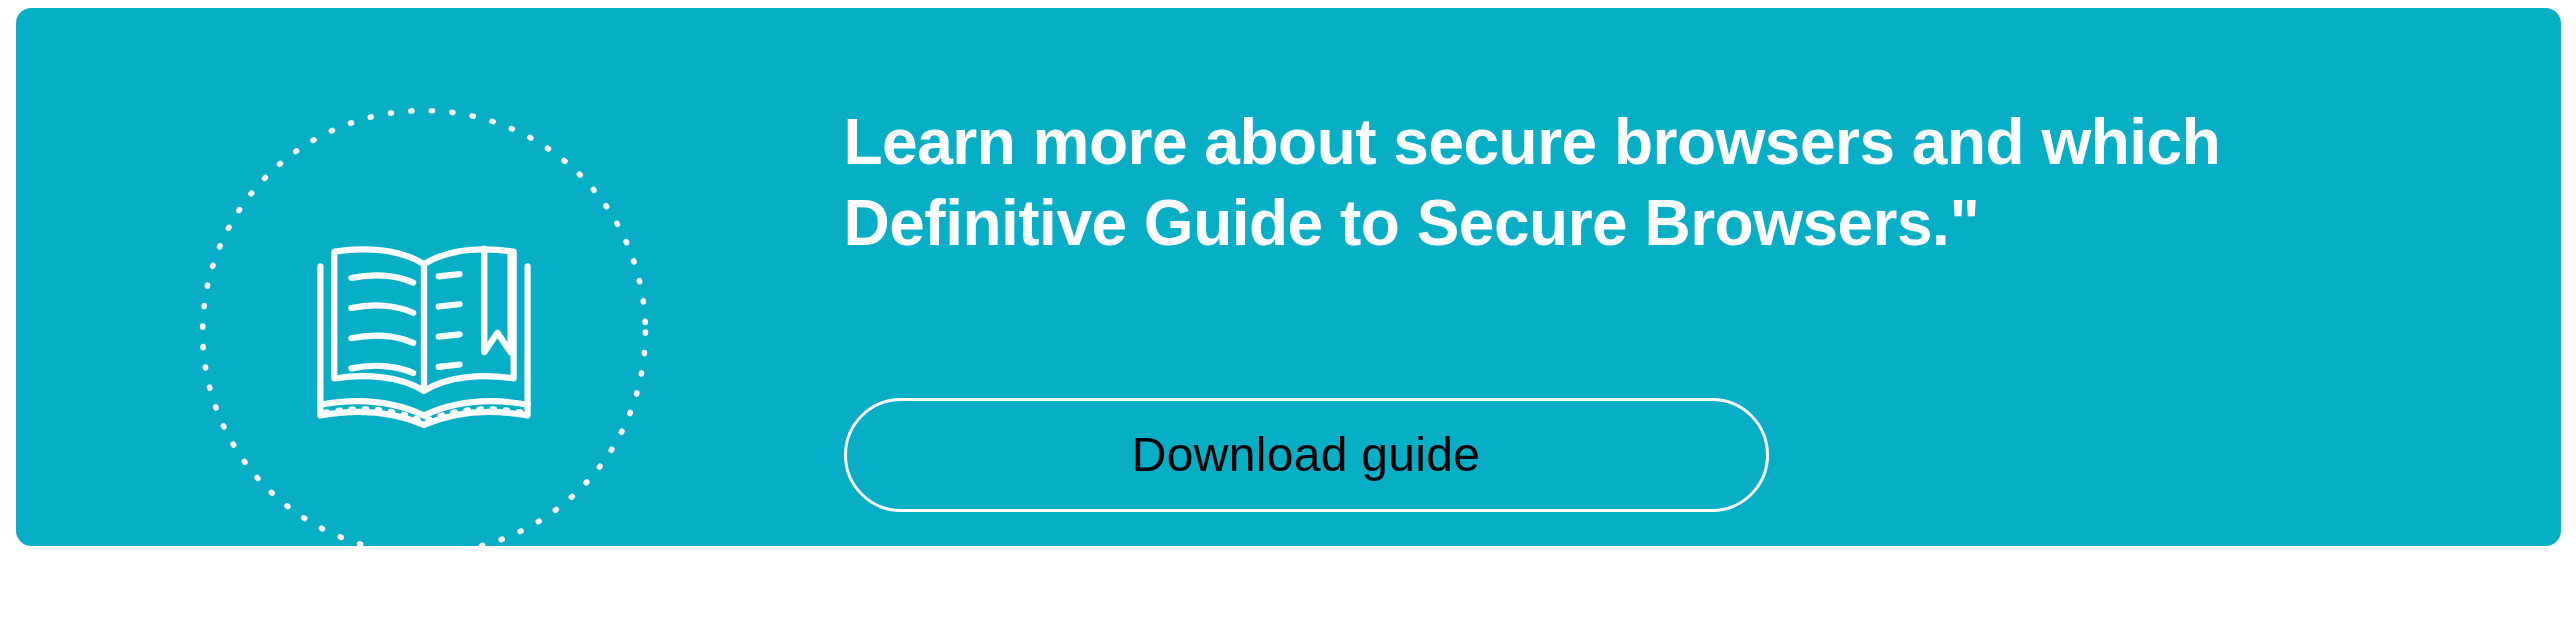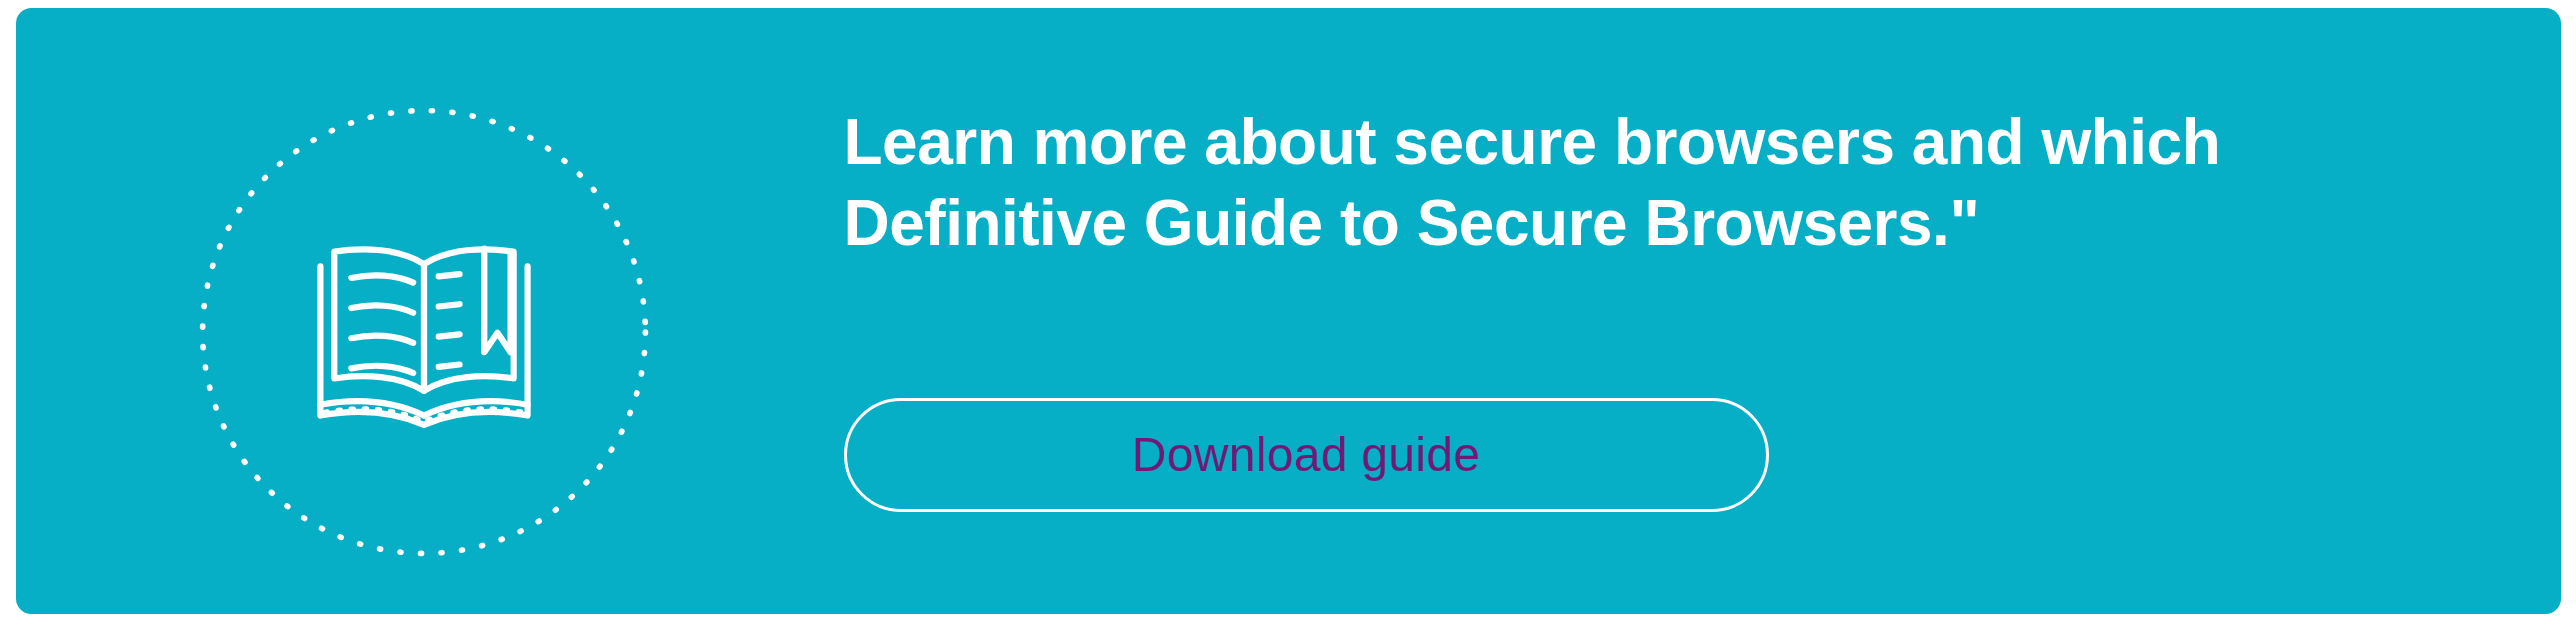--- a/index.html
+++ b/index.html
@@ -13,21 +13,21 @@
     height: 645px;
     font-family: "Liberation Sans", sans-serif;
     overflow: hidden;
   }
 
   .cta-banner {
     position: absolute;
     left: 15.5px;
     top: 7.7px;
     width: 2545px;
-    height: 606px;
+    height: 538px;
     background: #06AEC6;
     border-radius: 15.5px;
     box-sizing: border-box;
     overflow: hidden;
   }
 
   
   .cta-media {
     position: absolute;
     left: 0;
@@ -91,21 +91,21 @@
 
   .cta-button {
     position: absolute;
     left: 0;
     top: 390px;
     width: 925px;
     height: 114px;
     border: 3.6px solid #ffffff;
     border-radius: 57px;
     background: transparent;
-    color: #701a75;
+    color: #000000;
     font-family: "Liberation Sans", sans-serif;
     font-weight: 400;
     font-size: 48px;
     line-height: 107px;
     text-align: center;
     box-sizing: border-box;
     padding: 0;
     cursor: pointer;
     letter-spacing: 0.3px;
     white-space: nowrap;

